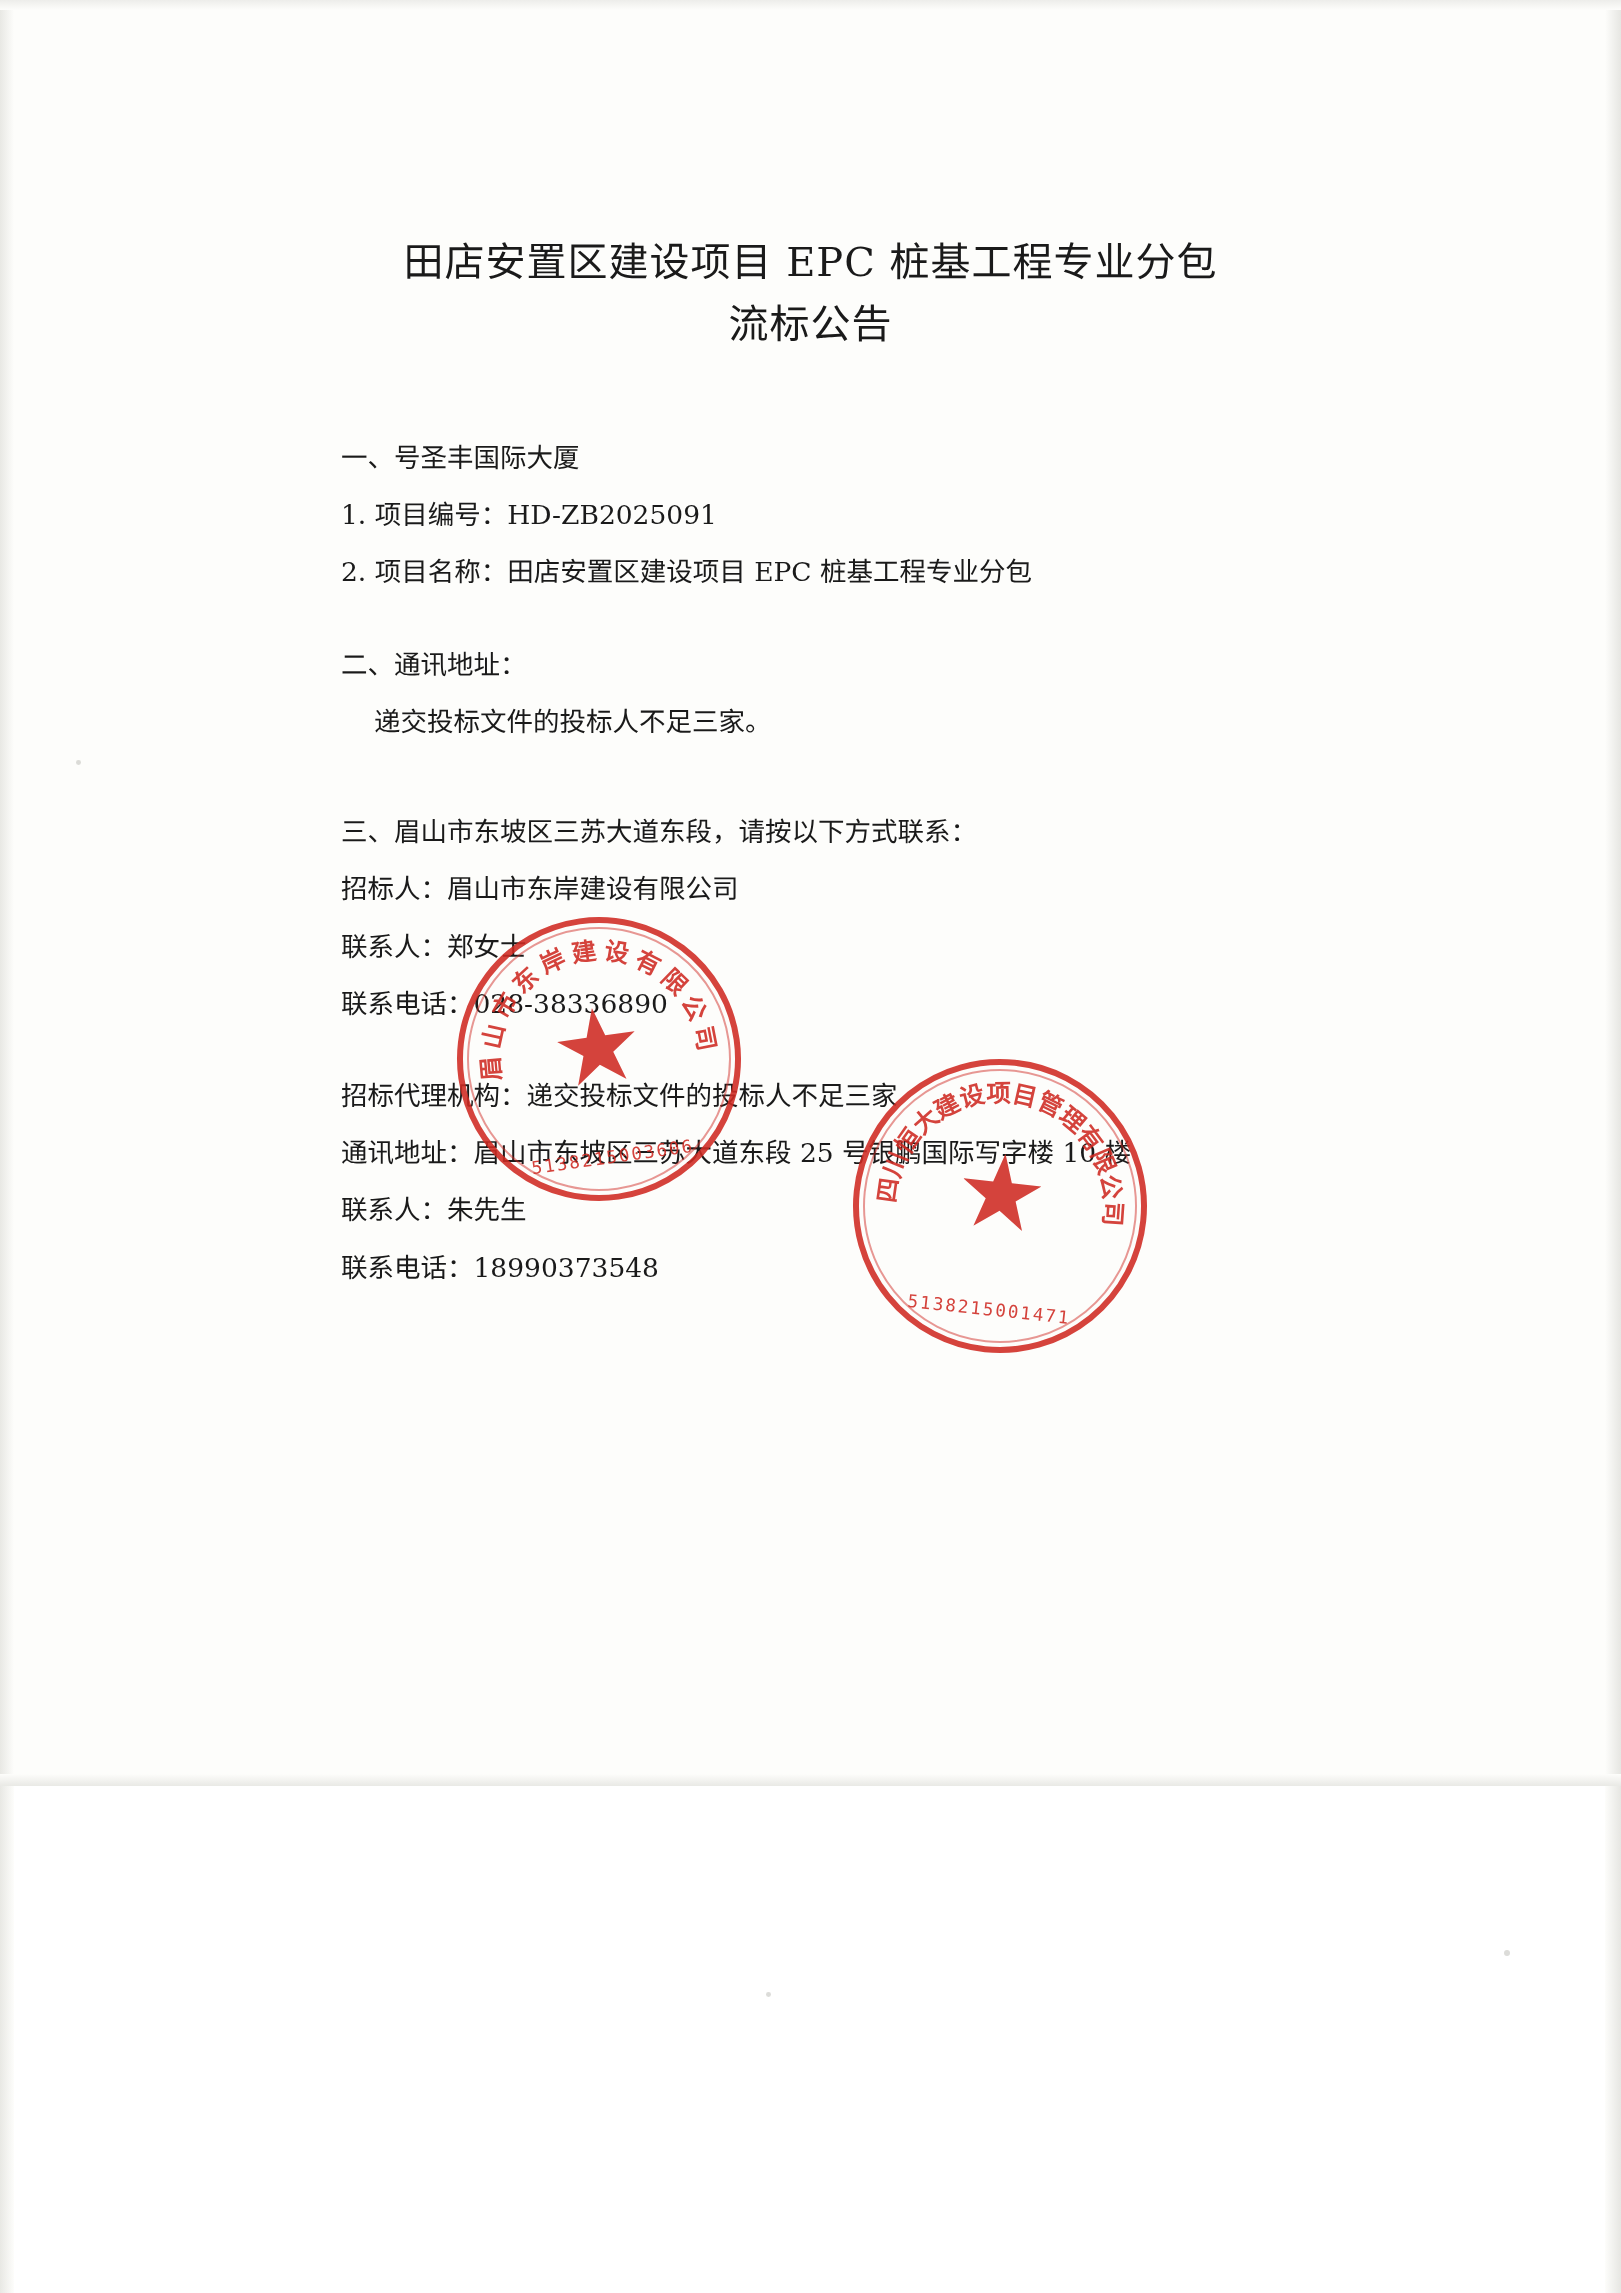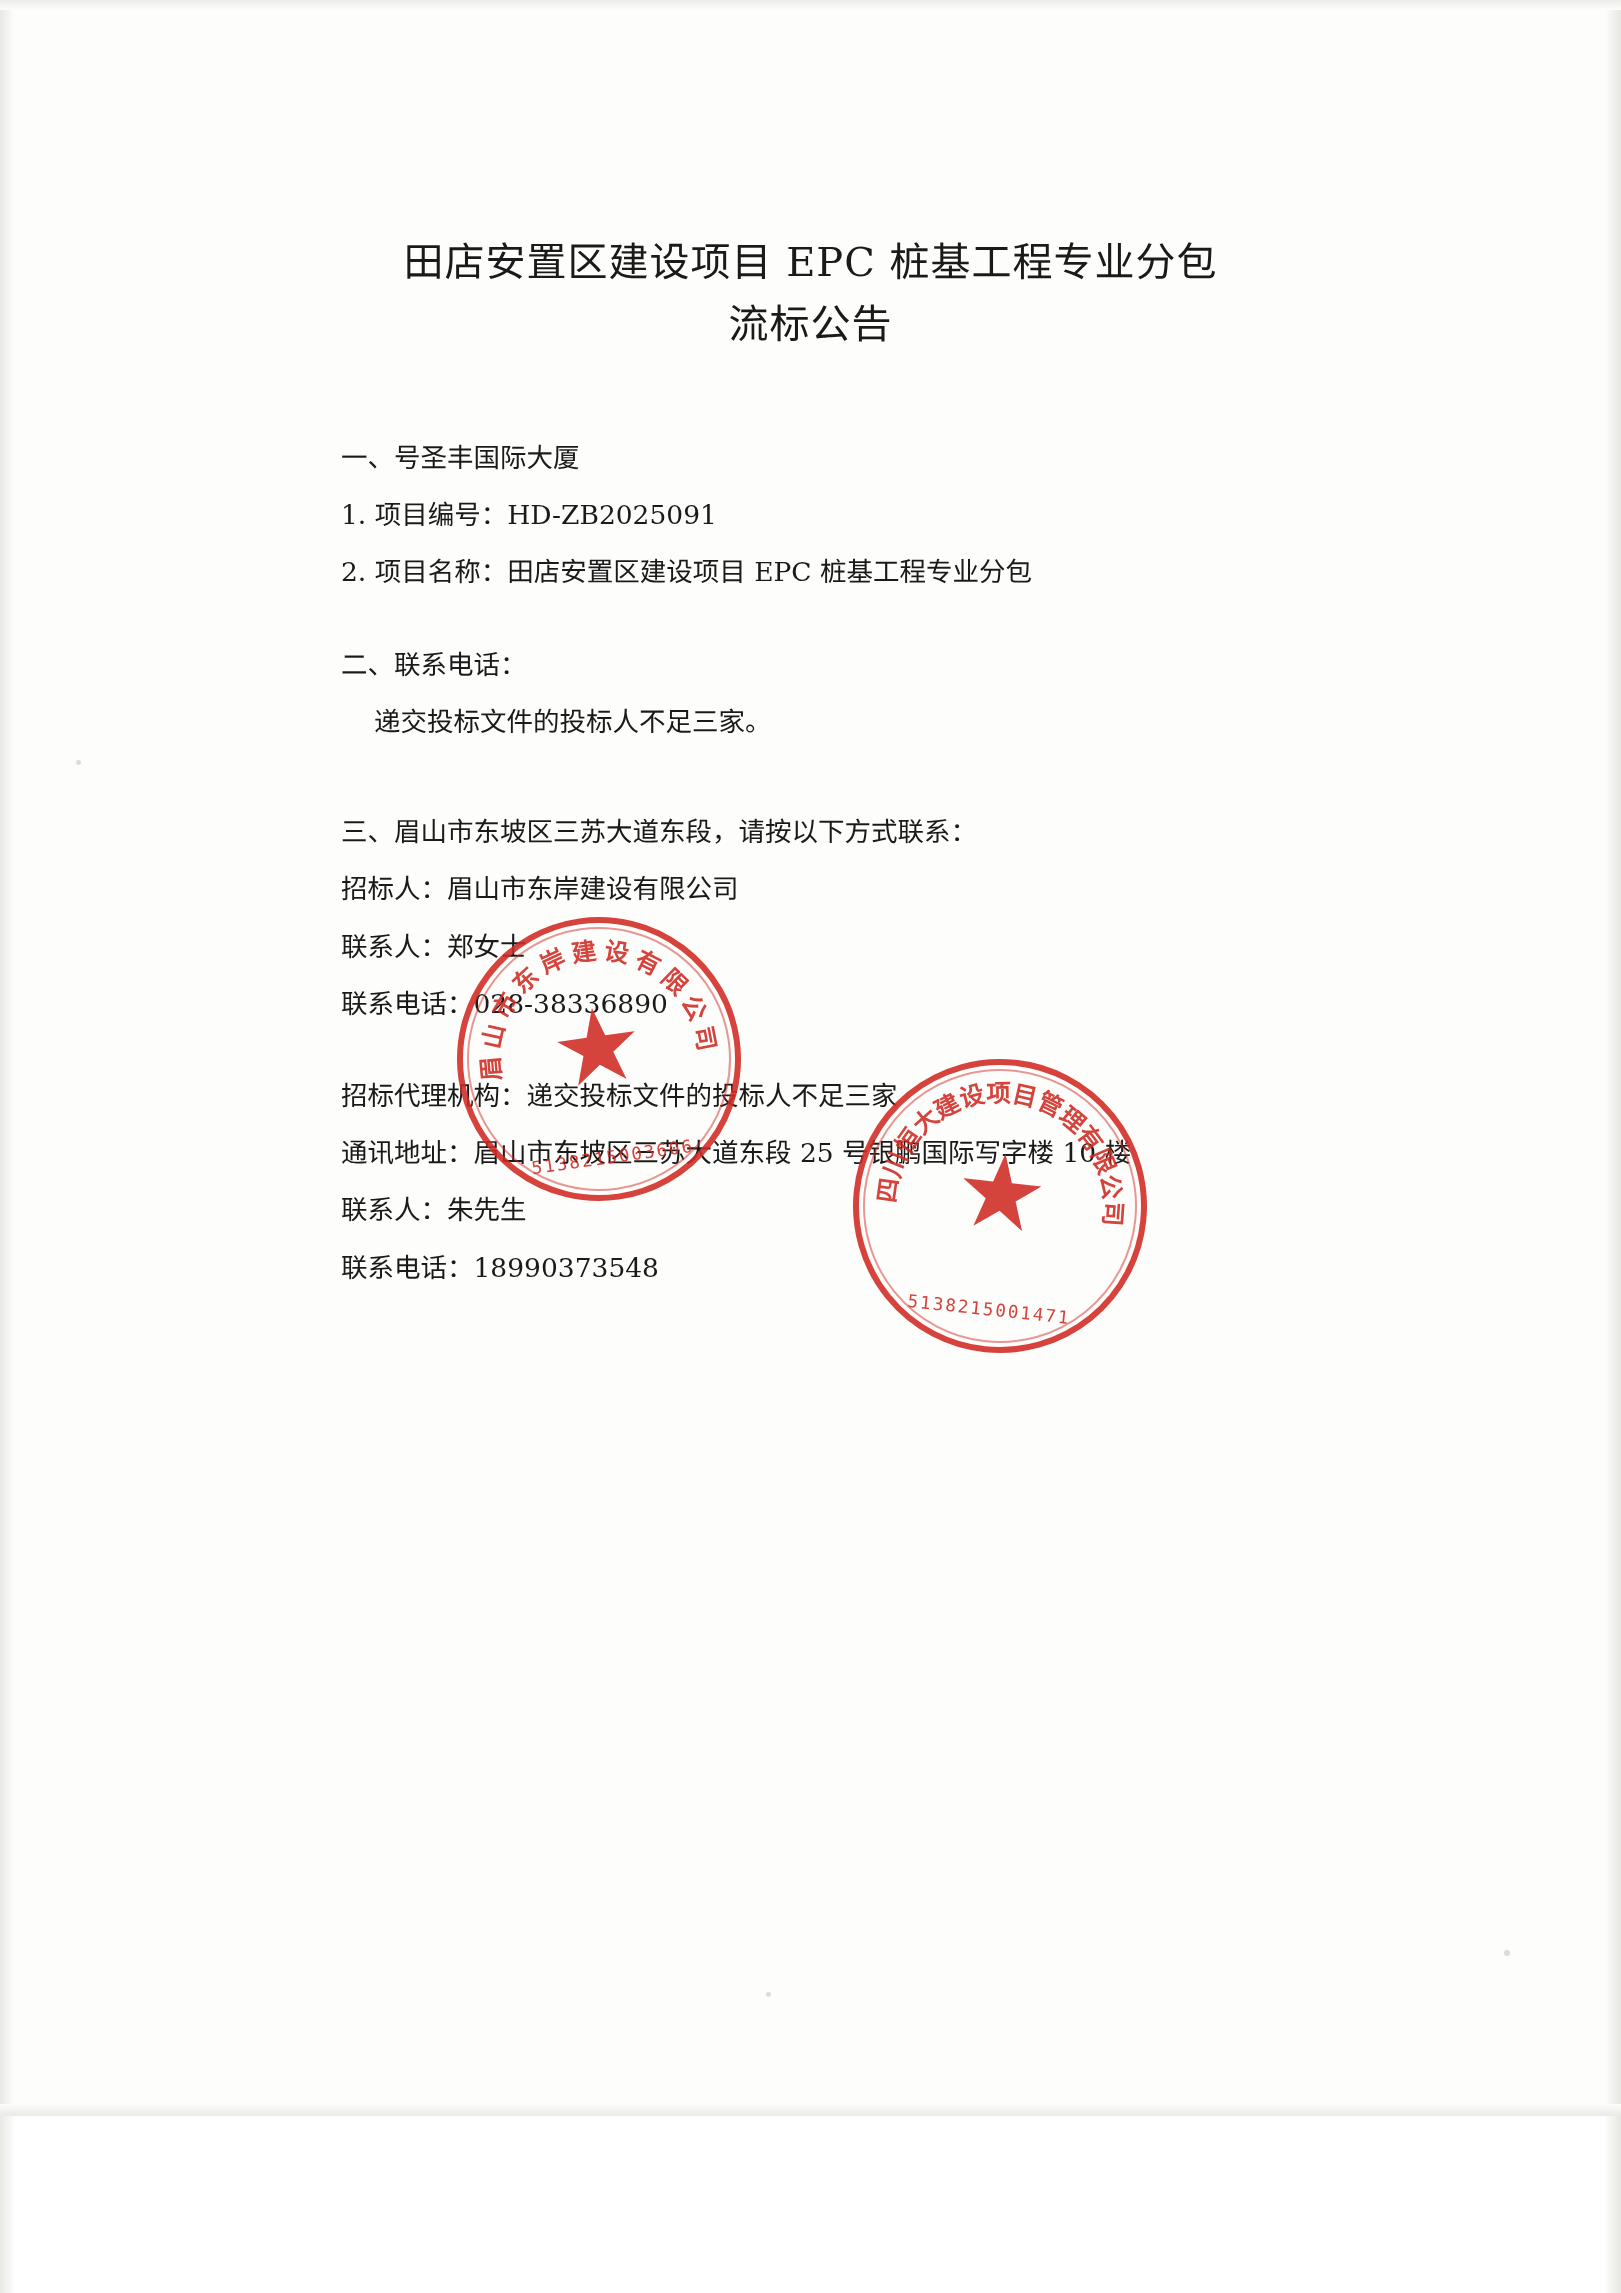--- a/index.html
+++ b/index.html
@@ -15,21 +15,21 @@
     font-family: "DejaVu Serif", "Liberation Serif", serif;
     color: #1a1a1a;
     overflow: hidden;
   }
 
   
   .page {
     position: absolute;
     left: 0; top: 0;
     width: 1621px;
-    height: 2116px;
+    height: 1786px;
     background: #fdfdfb;
     box-sizing: border-box;
   }
   .page-edge-left {
     position: absolute;
     left: 0; top: 0;
     width: 13.7px; height: 2294px;
     background: linear-gradient(to right, #e8e8e4, #fdfdfb);
   }
   .page-edge-right {
@@ -199,21 +199,21 @@
     </div>
 
     <div class="body-block">
 
       <p class="section-head">一、号圣丰国际大厦</p>
       <p class="para">1. 项目编号：HD-ZB2025091</p>
       <p class="para">2. 项目名称：田店安置区建设项目 EPC 桩基工程专业分包</p>
 
       <div class="gap-md"></div>
 
-      <p class="section-head">二、联系电话：</p>
+      <p class="section-head">二、通讯地址：</p>
       <p class="para indent">递交投标文件的投标人不足三家。</p>
 
       <div class="gap-lg"></div>
 
       <p class="section-head">三、眉山市东坡区三苏大道东段，请按以下方式联系：</p>
       <p class="para">招标人：眉山市东岸建设有限公司</p>
       <p class="para">联系人：郑女士</p>
       <p class="para">联系电话：028-38336890</p>
 
       <div class="gap-md"></div>

